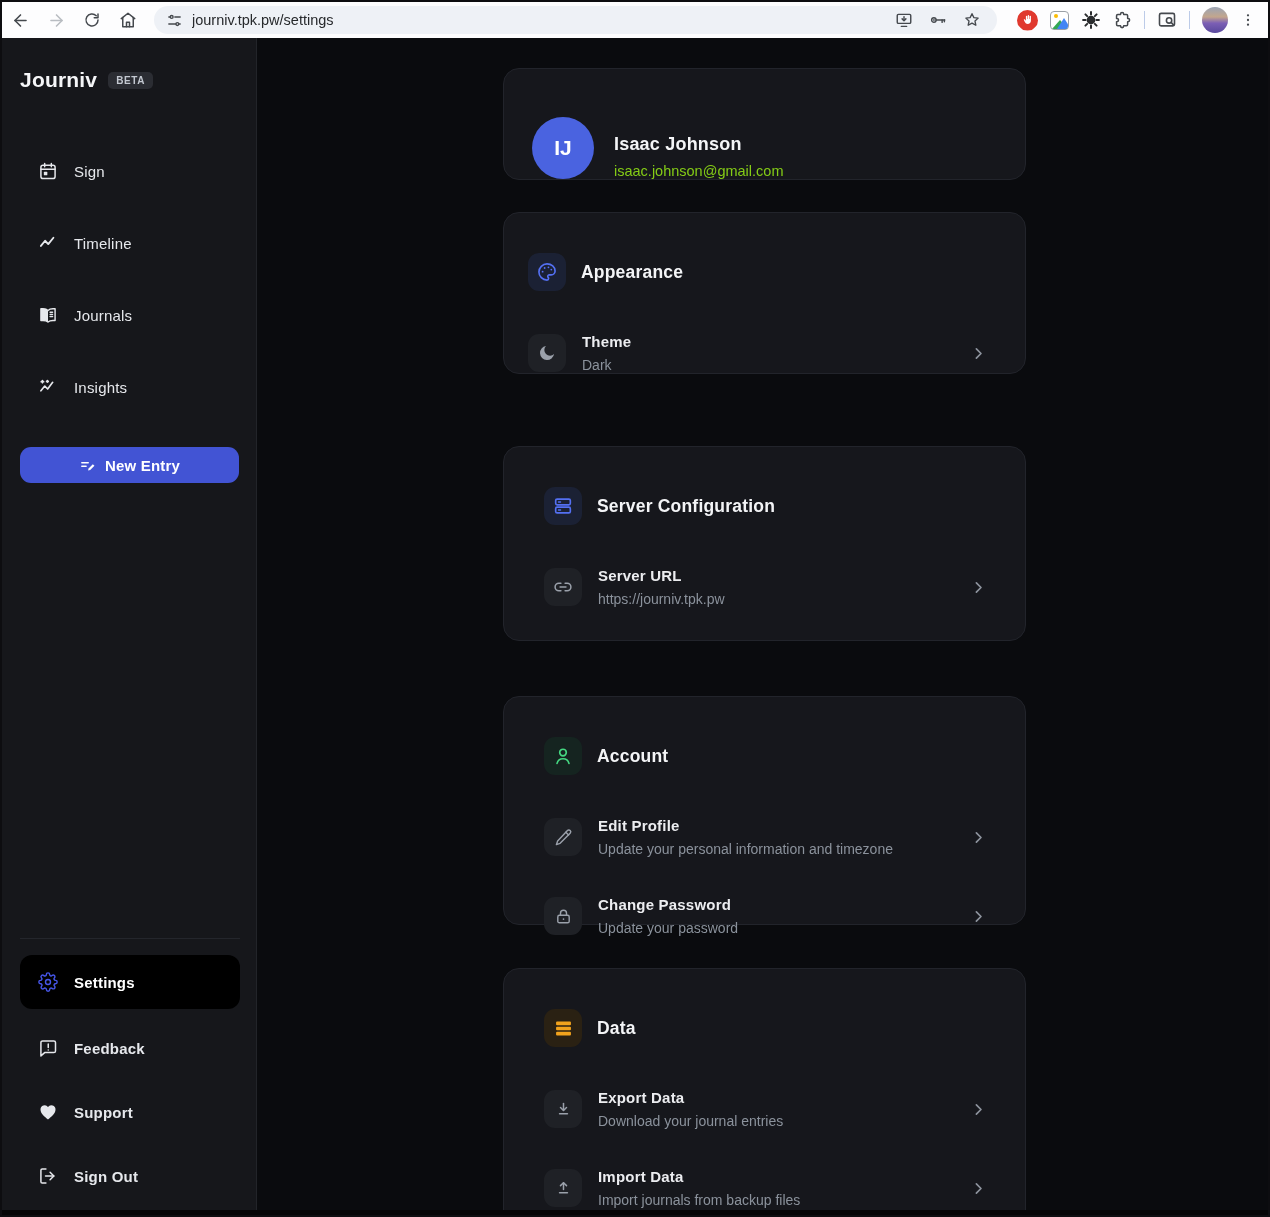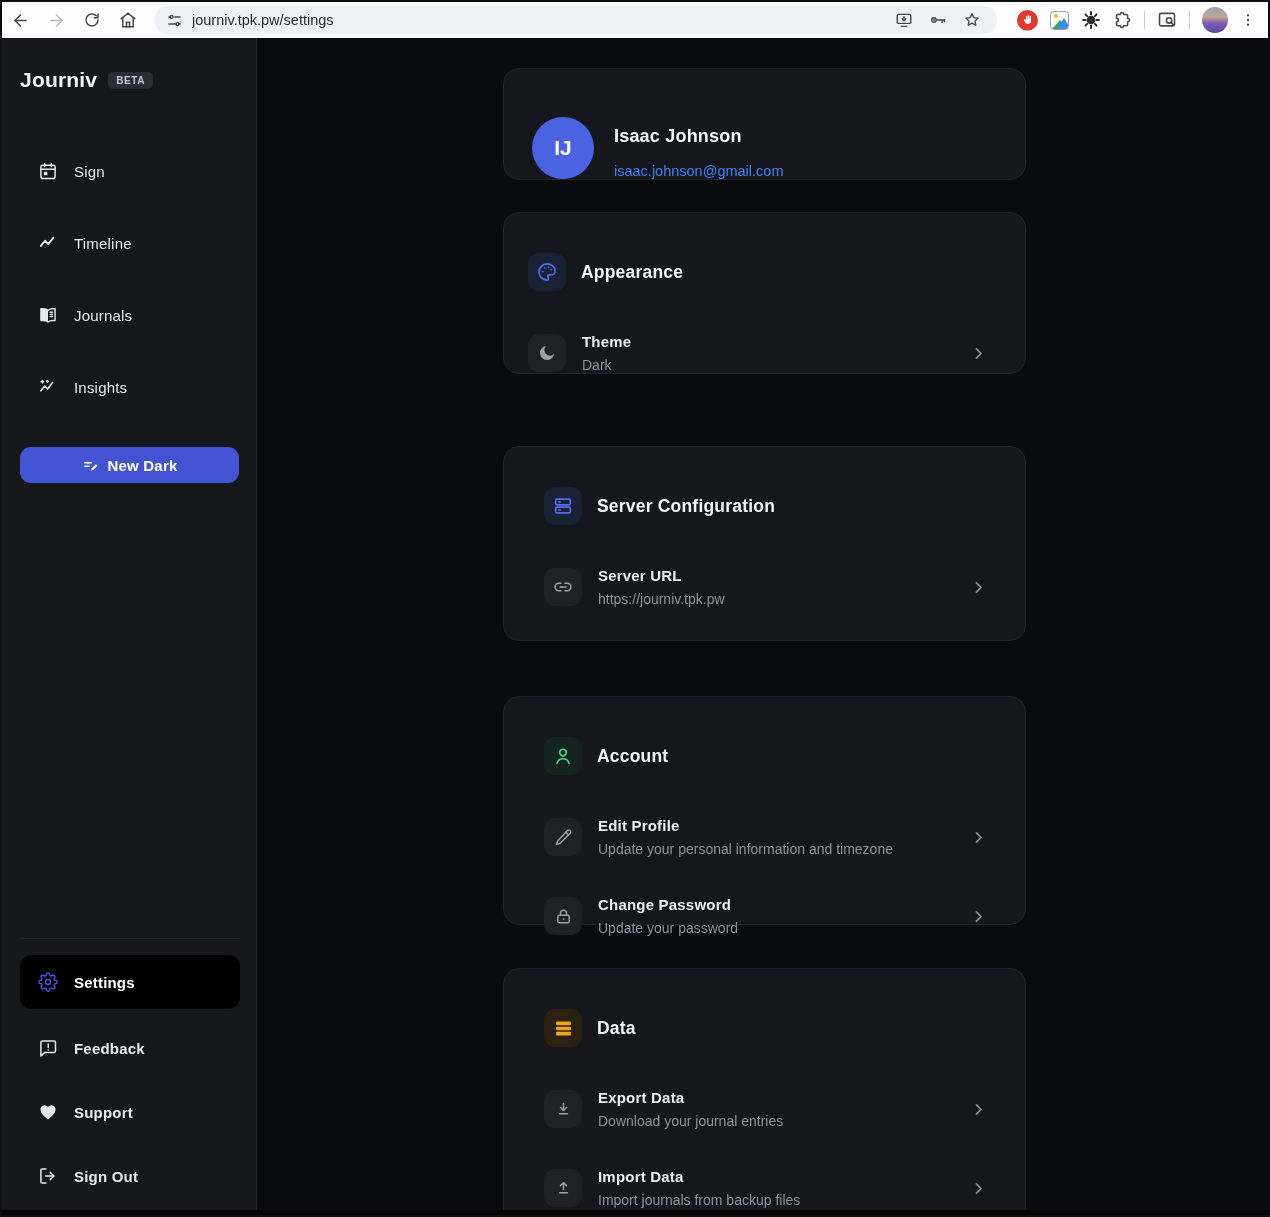--- a/index.html
+++ b/index.html
@@ -66,21 +66,21 @@
   .side-item.active + .side-item { margin-top:19px; }
   .icon-blue { color:#4656e8; }
 
   
   .card { position:absolute; left:245px; width:523px; background:#16171c; border:1px solid #22242b;
           border-radius:16px; }
   .profile-card { top:30px; height:112px; display:flex; align-items:flex-end; gap:20px; padding:0 28px; }
   .avatar-big { width:62px; height:62px; border-radius:50%; background:#4a63e0; color:#fff;
                 display:flex; align-items:center; justify-content:center; font-size:21px; font-weight:700; }
   .p-name { color:#f4f5f7; font-size:18px; font-weight:700; letter-spacing:.2px; }
-  .p-email { color:#3b82f6; font-size:14.5px; margin-top:16px; }
+  .p-email { color:#84cc16; font-size:14.5px; margin-top:8px; }
 
   .sec-card { padding:40px 38px 36px 40px; }
   .card-appearance { top:174px; height:162px;padding-left:24px; }
   .card-server { top:408px; height:195px; }
   .card-account { top:631px; height:229px;margin-top:27px; }
   .card-data { top:930px; height:272px; }
   .card-head { display:flex; align-items:center; gap:15px; margin-bottom:42px; }
   .card-title { color:#f3f4f6; font-size:17.5px; font-weight:700; letter-spacing:.2px; }
   .tile { width:38px; height:38px; border-radius:11px; display:flex; align-items:center;
           justify-content:center; flex:0 0 auto; }
@@ -224,21 +224,21 @@
         </svg>
       <span class="lbl">Insights</span>
     </div>
   </div>
 
   <div class="new-entry">
     <svg width="17" height="17" viewBox="0 0 24 24" fill="none" stroke="currentColor" stroke-width="2.2" stroke-linecap="round">
         <path d="M4 8h9M4 13h6"></path>
         <path d="M13.5 16.2l6-6 2.3 2.3-6 6-3 .7z" fill="currentColor" stroke="none"></path>
       </svg>
-    <span>New Dark</span>
+    <span>New Entry</span>
   </div>
 
   <div class="sidebar-bottom">
     <div class="divider"></div>
     <div class="side-item active">
       <svg class="icon-blue" width="20" height="20" viewBox="0 0 24 24" fill="none" stroke="currentColor" stroke-width="1.7" stroke-linecap="round" stroke-linejoin="round">
           <circle cx="12" cy="12" r="3"></circle>
           <path d="M19.4 15a1.65 1.65 0 0 0 .33 1.82l.06.06a2 2 0 1 1-2.83 2.83l-.06-.06a1.65 1.65 0 0 0-1.82-.33 1.65 1.65 0 0 0-1 1.51V21a2 2 0 1 1-4 0v-.09A1.65 1.65 0 0 0 9 19.4a1.65 1.65 0 0 0-1.82.33l-.06.06a2 2 0 1 1-2.83-2.83l.06-.06a1.65 1.65 0 0 0 .33-1.82 1.65 1.65 0 0 0-1.51-1H3a2 2 0 1 1 0-4h.09A1.65 1.65 0 0 0 4.6 9a1.65 1.65 0 0 0-.33-1.82l-.06-.06a2 2 0 1 1 2.83-2.83l.06.06a1.65 1.65 0 0 0 1.82.33H9a1.65 1.65 0 0 0 1-1.51V3a2 2 0 1 1 4 0v.09a1.65 1.65 0 0 0 1 1.51 1.65 1.65 0 0 0 1.82-.33l.06-.06a2 2 0 1 1 2.83 2.83l-.06.06a1.65 1.65 0 0 0-.33 1.82V9a1.65 1.65 0 0 0 1.51 1H21a2 2 0 1 1 0 4h-.09a1.65 1.65 0 0 0-1.51 1z"></path>
         </svg>
       <span class="lbl">Settings</span>

